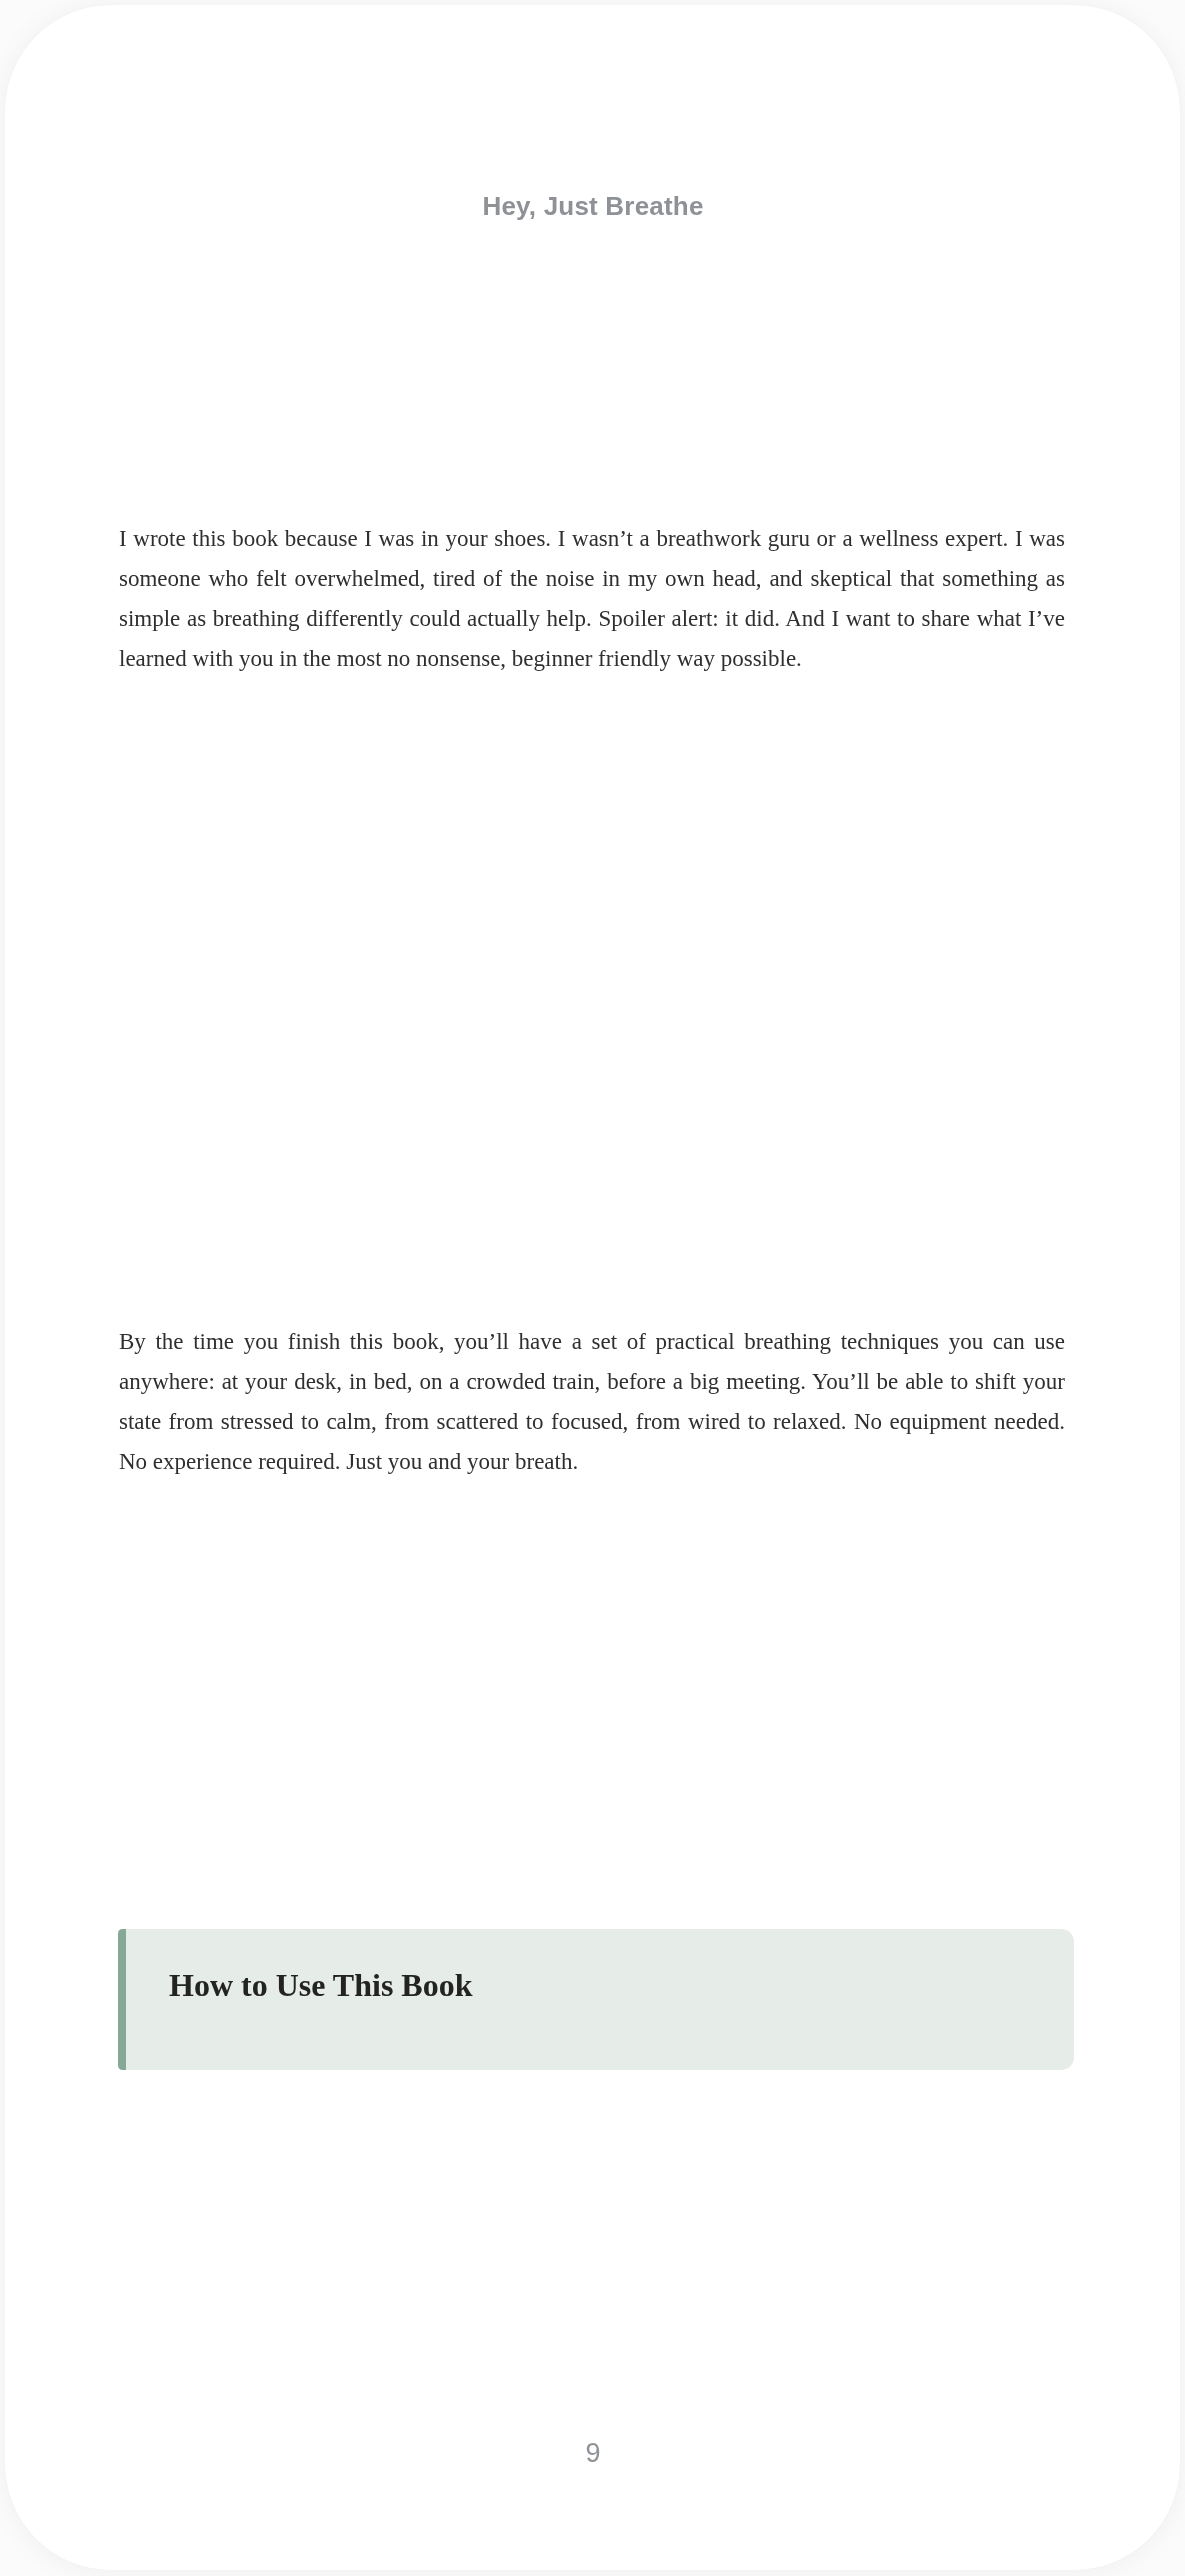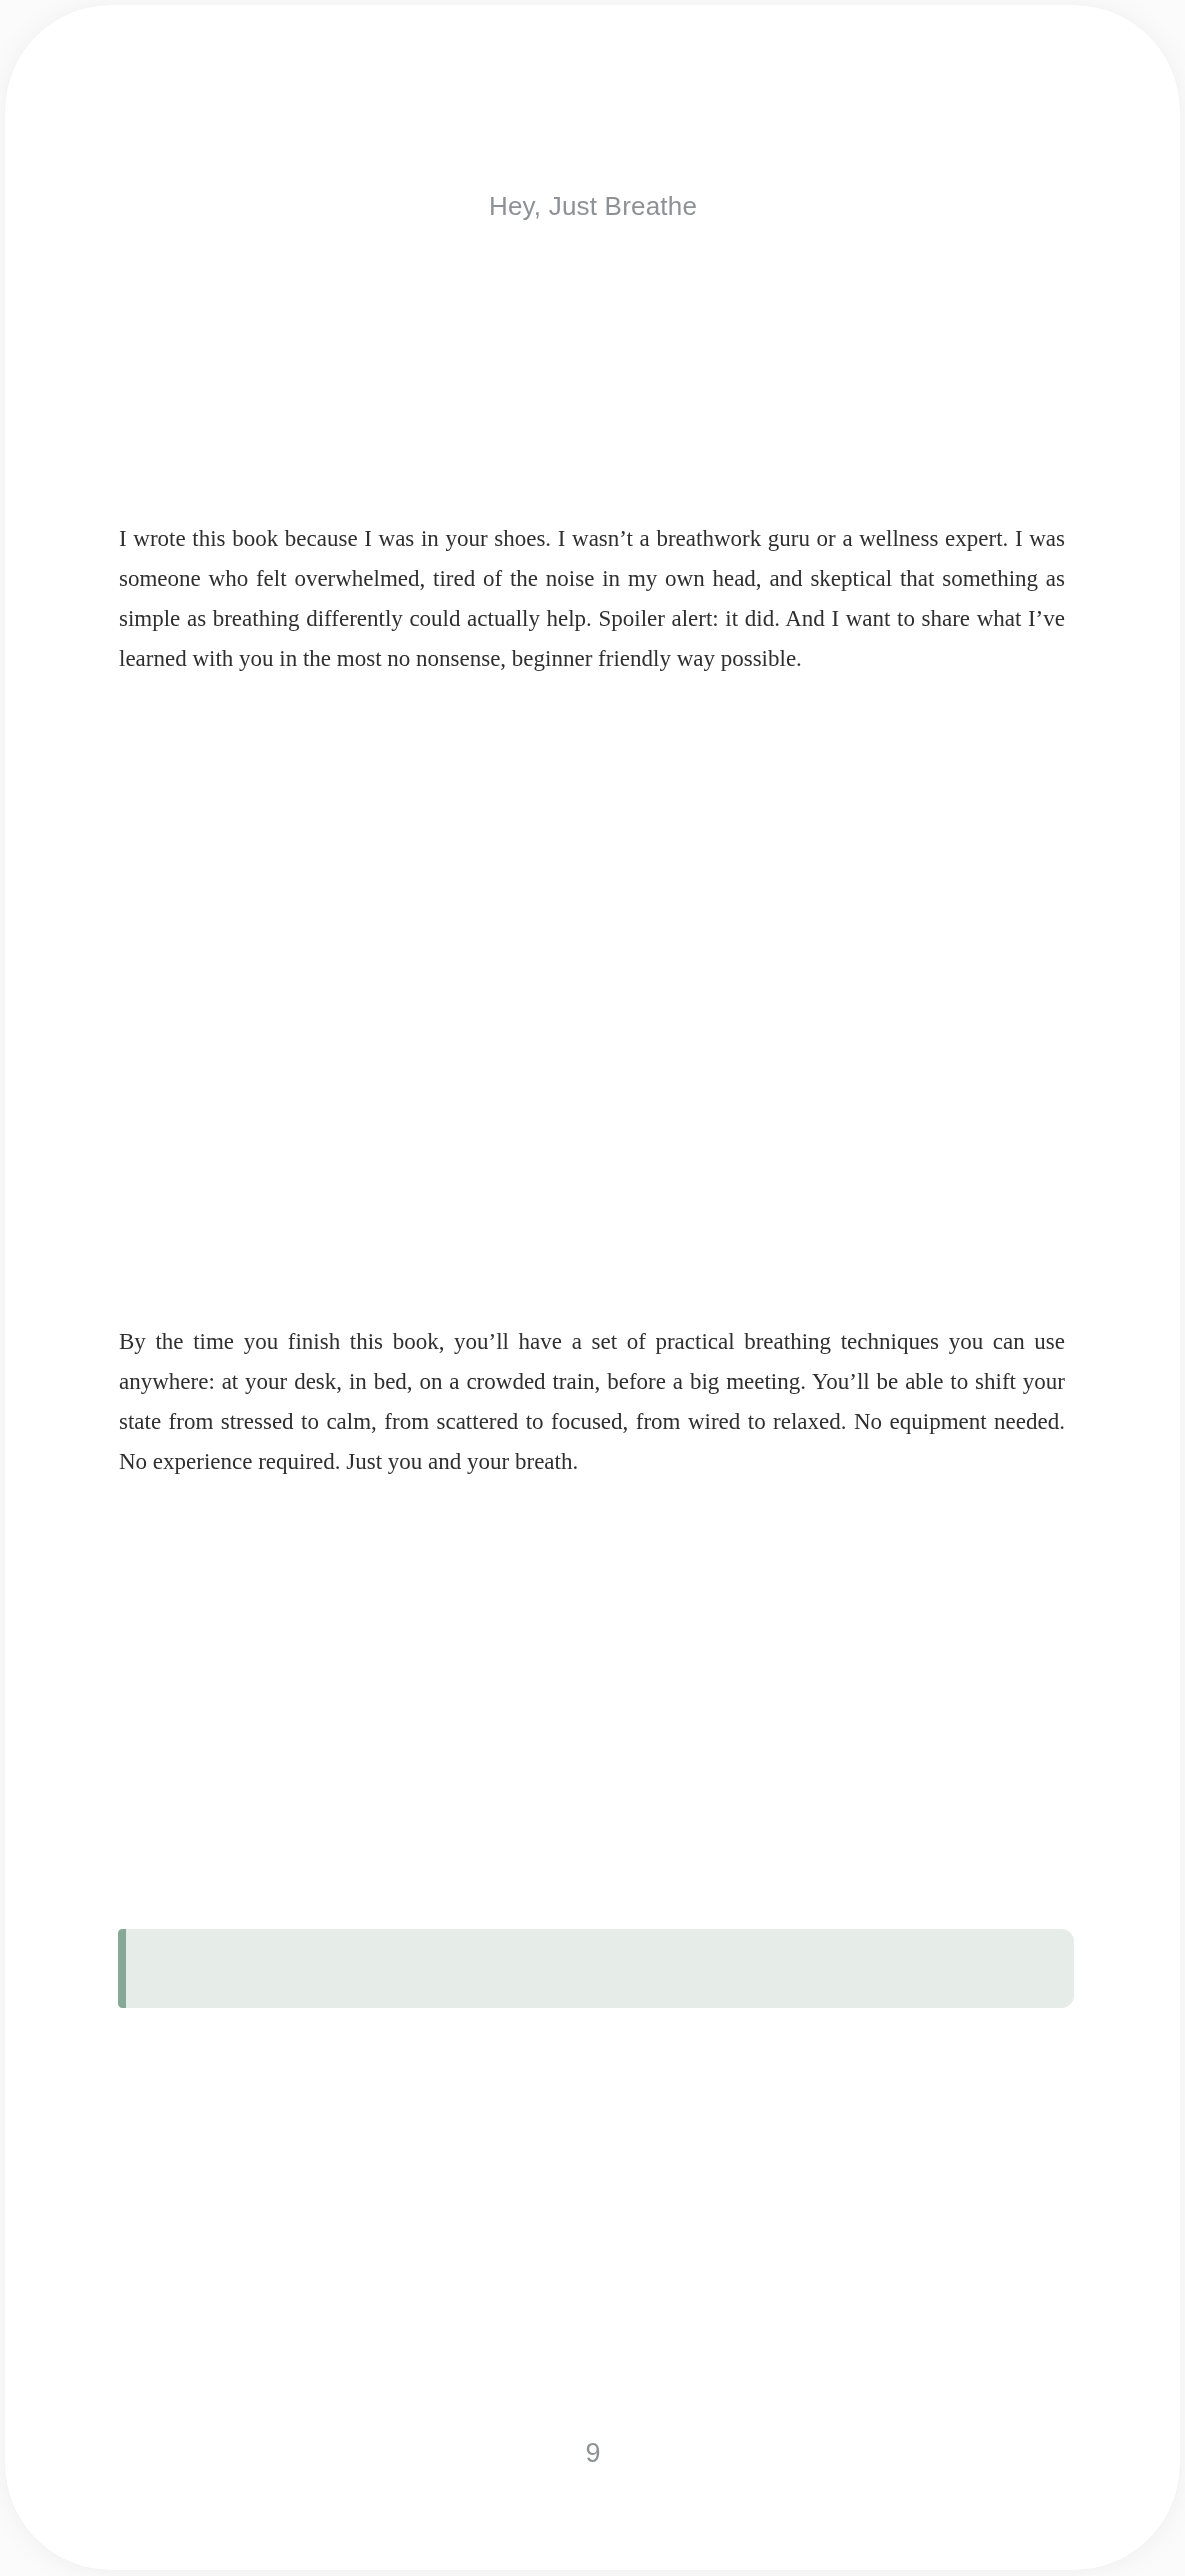--- a/index.html
+++ b/index.html
@@ -44,21 +44,21 @@
 
   
   .running-head {
     position: absolute;
     top: 191px;
     left: 0;
     width: 1186px;
     text-align: center;
     font-family: "Liberation Sans", sans-serif;
     font-size: 26px;
-    font-weight: 400;
+    font-weight: 700;
     letter-spacing: 0.2px;
     color: #8e9196;
   }
 
   
   .pullquote {
     position: absolute;
     top: 244px;
     left: 162px;
     width: 871px;
@@ -166,19 +166,20 @@
 
     <div class="running-head">Hey, Just Breathe</div>
 
 
     <div class="body-block para" id="para-intro">I wrote this book because I was in your shoes. I wasn’t a breathwork guru or a wellness expert. I was someone who felt overwhelmed, tired of the noise in my own head, and skeptical that something as simple as breathing differently could actually help. Spoiler alert: it did. And I want to share what I’ve learned with you in the most no nonsense, beginner friendly way possible.</div>
 
 
     <div class="body-block para" id="para-walk">By the time you finish this book, you’ll have a set of practical breathing techniques you can use anywhere: at your desk, in bed, on a crowded train, before a big meeting. You’ll be able to shift your state from stressed to calm, from scattered to focused, from wired to relaxed. No equipment needed. No experience required. Just you and your breath.</div>
 
     <div class="callout">
+      <div class="callout-title">How to Use This Book</div>
     </div>
 
     <div class="folio">9</div>
 
   </div>
 </div>
 
 
 </body></html>

